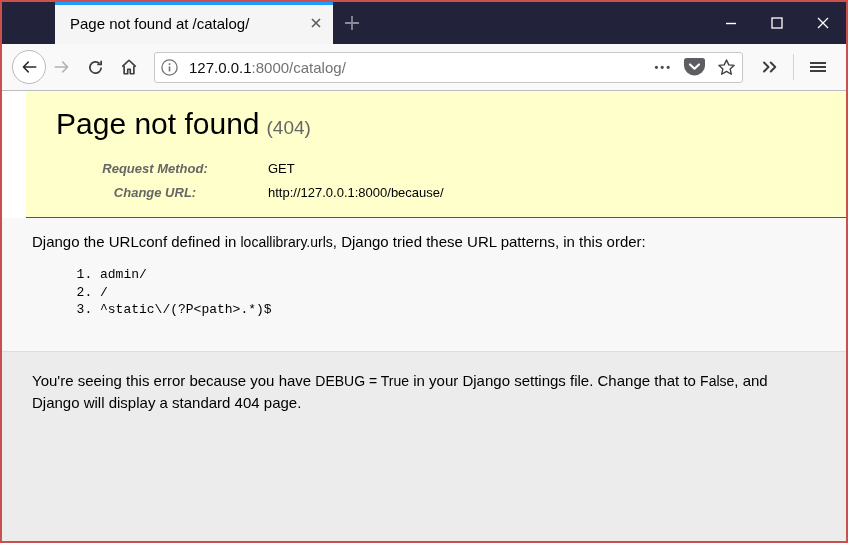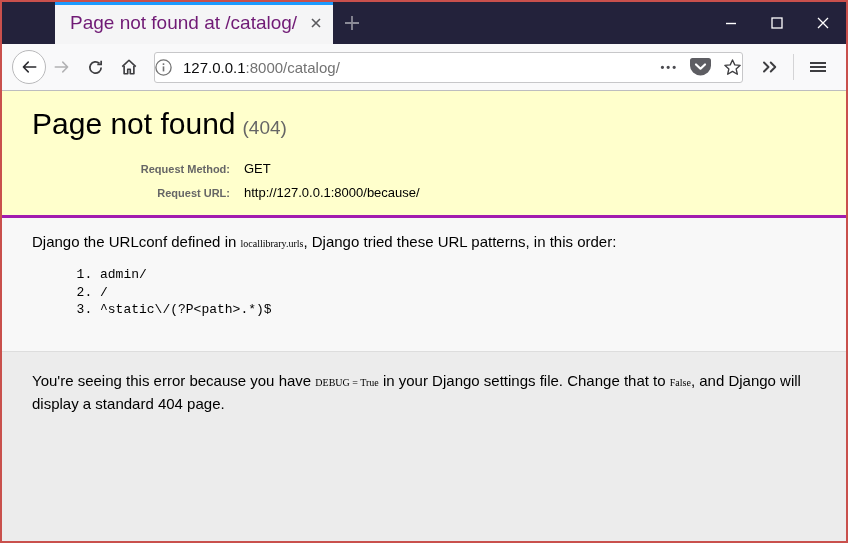--- a/index.html
+++ b/index.html
@@ -27,21 +27,21 @@
     position: relative;
     display: flex; align-items: center;
     padding: 0 10px 0 15px;
     cursor: default;
   }
   .tab-topline {
     position: absolute; top: 0; left: 0; right: 0; height: 3px;
     background: #1d9bfe;
   }
   .tab-title {
-    font-size: 19px; color: #701a75;
+    font-size: 15px; color: #000000;
     white-space: nowrap; overflow: hidden;
     flex: 1;
   }
   .tab-close { color: #5a5a5e; margin-left: 8px; display: flex; align-items: center; }
   .newtab {
     width: 38px; display: flex; align-items: center; justify-content: center;
     color: #8b8b97;
   }
   .titlebar-drag { flex: 1; }
   .win-controls { display: flex; align-items: stretch; }
@@ -65,21 +65,21 @@
     color: #2a2a2e; flex: 0 0 34px;
   }
   .fwd-btn { color: #b1b1b3; width: 32px; }
   .reload-btn, .home-btn { color: #3d3d40; width: 34px; }
 
   .urlbar {
     flex: 1; height: 31px; margin: 0 10px 0 8px;
     background: #ffffff;
     border: 1px solid #c7c7c9; border-radius: 3px;
     display: flex; align-items: center;
-    padding: 0 0;
+    padding: 0 6px;
   }
   .info-icon { color: #737373; display: flex; align-items: center; }
   .url-text { font-size: 15px; margin-left: 11px; white-space: nowrap; }
   .url-host { color: #0c0c0d; }
   .url-rest { color: #737373; }
   .urlbar-spacer { flex: 1; }
   .page-actions { color: #4a4a4f; font-size: 11px; letter-spacing: 2px; font-weight: bold; margin-right: 12px; }
   .pocket { display: flex; align-items: center; margin-right: 12px; }
   .star { color: #3d3d40; display: flex; align-items: center; }
   .overflow-btn { color: #3d3d40; width: 34px; }
@@ -89,49 +89,51 @@
 
   
   .content {
     flex: 1; display: flex; flex-direction: column;
     background: #fff; color: #000;
     overflow: hidden;
   }
   .summary {
     flex: 0 0 127px;
     background: #ffffcc;
-    border-bottom: 3px solid #a21caf;
+    border-bottom: 1px solid #a21caf;
     padding: 6px 30px 0 30px;
+    margin-left: 24px;
   }
   .summary h1 {
     font-size: 30px; font-weight: normal; color: #000;
     margin: 8px 0 10px 0; line-height: 38px;
   }
   .status-code { font-size: 19px; color: #666; margin-left: 7px; }
   .req-table { border-collapse: collapse; }
   .req-table th {
-    text-align: right; font-weight: bold; color: #666;
-    font-size: 11px; width: 198px; padding: 0; line-height: 24px;
+    text-align: center; font-weight: bold; color: #666;
+    font-size: 13px; width: 198px; padding: 0; line-height: 24px;
     white-space: nowrap;
+    font-style: italic;
   }
   .req-table td {
     font-size: 13px; color: #000; padding: 0 0 0 14px; line-height: 24px;
     white-space: nowrap;
   }
 
   .info {
     flex: 0 0 134px;
     background: #f8f8f8;
     border-bottom: 1px solid #dddddd;
     padding: 13px 30px 0 30px;
   }
   .info p { font-size: 15px; margin: 2px 0; }
   code, .mono {
-    font-family: Liberation Serif, serif;
-    font-size: 10px;
+    font-family: Liberation Sans, sans-serif;
+    font-size: 14px;
   }
   .pattern-list {
     margin: 16px 0 12px 0;
     padding-left 68px;
     padding-left: 68px;
   }
   .pattern-list li {
     font-family: "Liberation Mono", monospace;
     font-size: 13px; line-height: 17.5px;
   }
@@ -280,21 +282,21 @@
 
     <div class="summary">
       <h1><span>Page not found</span><span class="status-code">(404)</span></h1>
       <table class="req-table">
         <tbody>
           <tr>
             <th>Request Method:</th>
             <td>GET</td>
           </tr>
           <tr>
-            <th>Request URL:</th>
+            <th>Change URL:</th>
             <td>http://127.0.0.1:8000/because/</td>
           </tr>
         </tbody>
       </table>
     </div>
 
     <div class="info">
       <p><span>Django the URLconf defined in </span><code>locallibrary.urls</code><span>, Django tried these URL patterns, in this order:</span></p>
       <ol class="pattern-list">
         <li>admin/</li>

